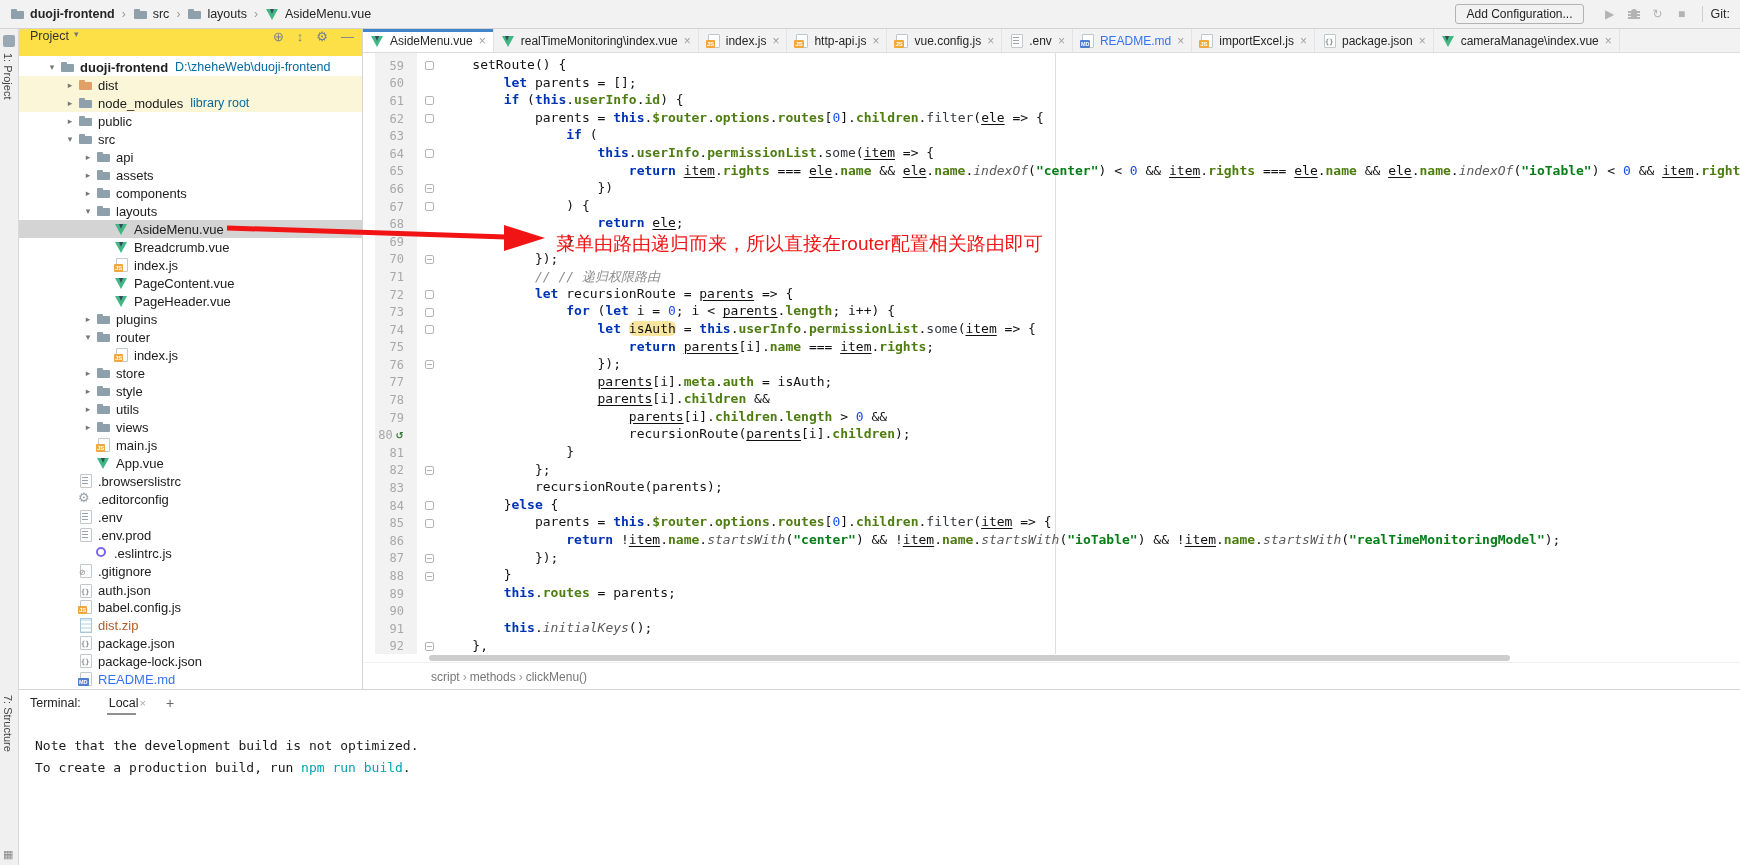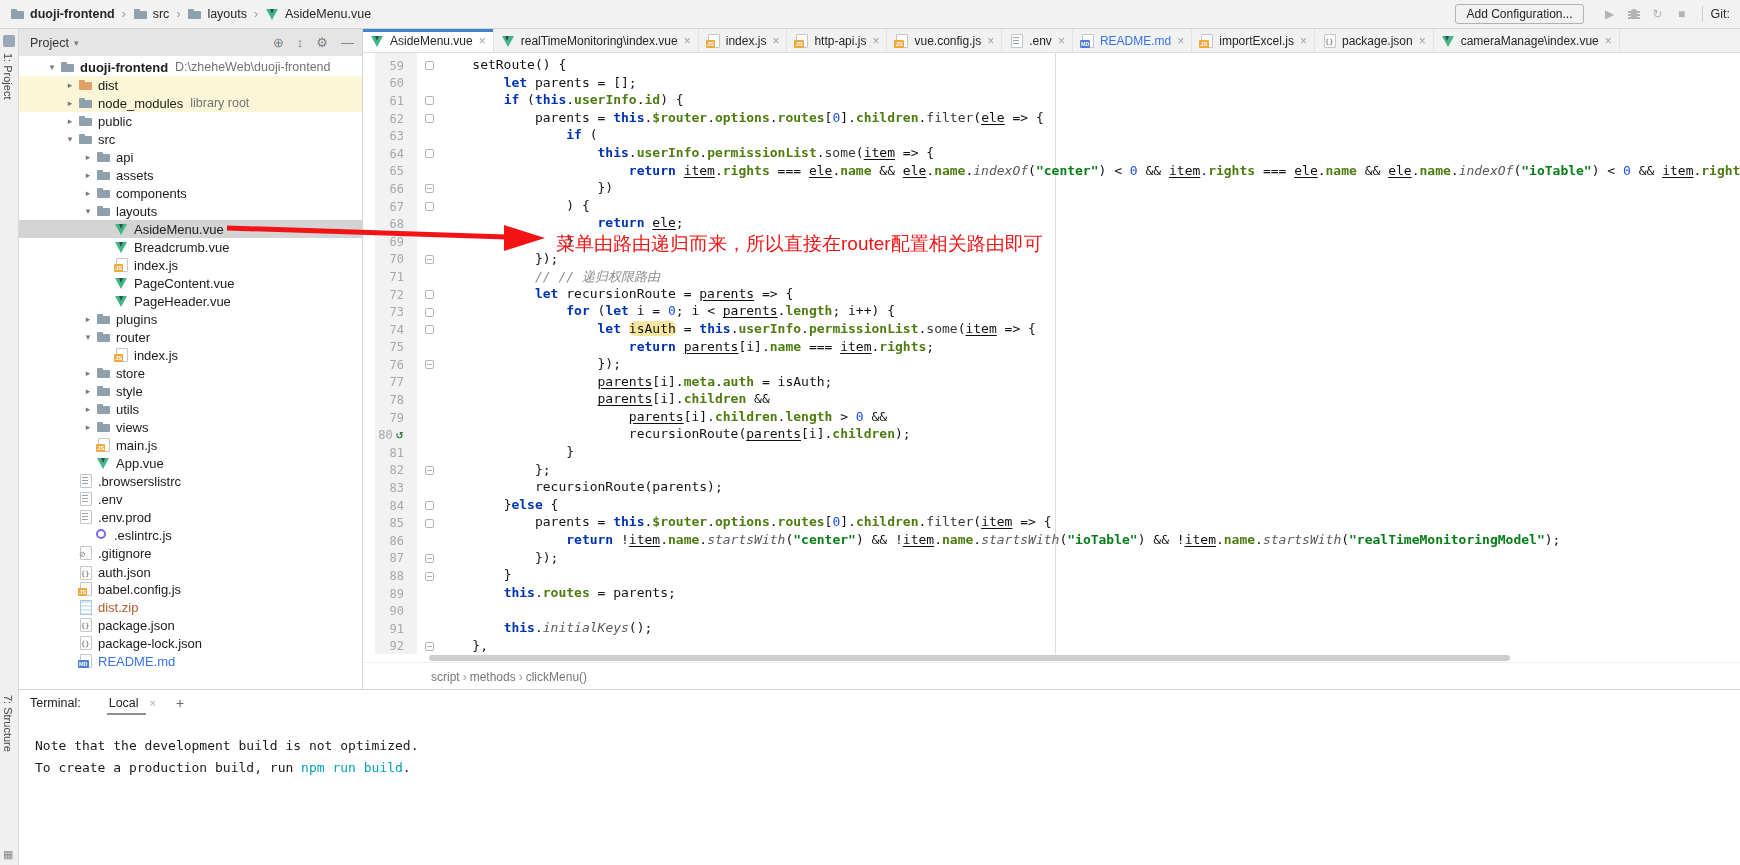--- a/index.html
+++ b/index.html
@@ -22,31 +22,31 @@
   .vsep{width:1px;height:16px;background:#cfcfcf;margin:0 8px}
   .gitlab{font-size:12.5px;color:#2a2a2a;margin-right:2px}
   
   .stripe{position:absolute;left:0;top:29px;bottom:0;width:18px;background:#f0f0f0;border-right:1px solid #d9d9d9;z-index:2}
   .sicon{position:absolute;left:3px;width:12px;height:12px;background:#9aa7b4;border-radius:2px}
   .vtext{position:absolute;left:2px;writing-mode:vertical-rl;font-size:11px;color:#454545;white-space:nowrap}
   .gridico{position:absolute;left:3px;bottom:4px;color:#8a8a8a;font-size:11px}
   
   .ppanel{position:absolute;left:18px;top:29px;width:345px;bottom:175px;background:#fff;
     border-right:1px solid #d4d4d4;overflow:hidden;box-sizing:border-box;z-index:1}
-  .phead{height:27px;display:flex;align-items:center;padding:0 8px 0 12px;font-size:12.5px;color:#333;background:#e5e5e5}
+  .phead{height:27px;display:flex;align-items:flex-start;padding:0 8px 0 12px;font-size:12.5px;color:#333;background:#fde047}
   .phead .dd{font-size:9px;color:#777;margin-left:5px}
   .picons{margin-left:auto;display:flex;align-items:center}
   .pico{color:#75808a;font-size:13px;margin-left:13px}
   .ptree{position:absolute;top:29px;left:0;right:0;bottom:0}
   .trow{display:flex;align-items:center;height:18px;font-size:13px;color:#202020;white-space:nowrap}
   .trow.sel{background:#d4d4d4}
   .trow.hlrow{background:#fcf6d8}
   .chev{flex:none;width:16px;font-size:9px;color:#787878;text-align:center}
   .tlabel.b{font-weight:bold}
-  .tann{color:#737373;margin-left:7px;font-size:12.5px}
+  .tann{color:#0369a1;margin-left:7px;font-size:12.5px}
   
   .fi{display:inline-block;position:relative;width:16px;height:14px;margin-right:4px;vertical-align:-2px;flex:none}
   .fi-folder::before,.fi-folder-orange::before{content:"";position:absolute;left:1px;top:2px;width:6px;height:3px;border-radius:1px 1px 0 0;background:#8fa0ad}
   .fi-folder::after,.fi-folder-orange::after{content:"";position:absolute;left:1px;top:4px;width:13px;height:8px;border-radius:1px;background:#8fa0ad}
   .fi-folder-orange::before,.fi-folder-orange::after{background:#e2a069}
   .fi-vue::before{content:"";position:absolute;left:1px;top:2px;border-left:6.5px solid transparent;border-right:6.5px solid transparent;border-top:11px solid #41b883}
   .fi-vue::after{content:"";position:absolute;left:4.7px;top:2px;border-left:2.9px solid transparent;border-right:2.9px solid transparent;border-top:5.5px solid #35495e}
   .fi-js::before,.fi-json::before,.fi-text::before,.fi-gitignore::before,.fi-md::before{content:"";position:absolute;left:2px;top:0;width:10px;height:12px;background:#fdfdfd;border:1px solid #c2c7cc;border-radius:1px}
   .fi-js::after{content:"JS";position:absolute;left:0;top:6px;font:bold 6px "Liberation Sans",sans-serif;color:#fff;background:#f1a83b;padding:1px;border-radius:1px}
   .fi-json::after{content:"{}";position:absolute;left:3px;top:4px;font:bold 7px "DejaVu Sans Mono",monospace;color:#8a8a8a}
@@ -82,21 +82,21 @@
   .ct .m{color:#32383e}
   .ct .mi{color:#5a5a5a;font-style:italic}
   .ct .u{text-decoration:underline;text-underline-offset:2px;color:#101010}
   .ct .hl{background:#f8e6a0;border-radius:6px}
   .hscroll{position:absolute;bottom:29px;left:66px;right:230px;height:6px;background:#cdcdcd;border-radius:3px}
   .bcbar{position:absolute;bottom:0;left:0;right:0;height:27px;display:flex;align-items:center;
     padding-left:68px;background:#fff;color:#777;font-size:12px;border-top:1px solid #f0f0f0}
   
   .term{position:absolute;left:18px;right:0;bottom:0;height:175px;border-top:1px solid #d4d4d4;background:#fff;z-index:1}
   .thead{height:26px;display:flex;align-items:center;padding-left:12px;font-size:12.5px;color:#222}
-  .ttab{margin-left:26px;position:relative;display:flex;align-items:center;gap:11px;padding:0 2px;height:100%}
+  .ttab{margin-left:26px;position:relative;display:flex;align-items:center;gap:1px;padding:0 2px;height:100%}
   .ttab .ul{position:absolute;left:0;right:12px;bottom:1px;height:2px;background:#8f8f8f}
   .tplus{margin-left:18px;color:#666;font-size:14px}
   .tclose2{color:#a8a8a8;font-size:11px}
   .tcontent{padding:19px 0 0 17px;font:13px "DejaVu Sans Mono",monospace;color:#1a1a1a}
   .tline{line-height:22px;white-space:pre}
   .tline .cy{color:#00a3b5}
   
   .overlay{position:absolute;left:0;top:0;width:1740px;height:865px;pointer-events:none;z-index:6}
   .anno{position:absolute;left:556px;top:231px;font-size:19px;color:#f21414;z-index:6;pointer-events:none;
     font-family:"Liberation Sans",sans-serif;white-space:nowrap}
@@ -260,20 +260,24 @@
         <span class="fi fi-js"></span>
         <span class="tlabel">main.js</span>
       </div>
       <div class="trow" style="padding-left: 78px;">
         <span class="fi fi-vue"></span>
         <span class="tlabel">App.vue</span>
       </div>
       <div class="trow" style="padding-left: 60px;">
         <span class="fi fi-text"></span>
         <span class="tlabel">.browserslistrc</span>
+      </div>
+      <div class="trow" style="padding-left: 60px;">
+        <span class="fi fi-gear"></span>
+        <span class="tlabel">.editorconfig</span>
       </div>
       <div class="trow" style="padding-left: 60px;">
         <span class="fi fi-text"></span>
         <span class="tlabel">.env</span>
       </div>
       <div class="trow" style="padding-left: 60px;">
         <span class="fi fi-text"></span>
         <span class="tlabel">.env.prod</span>
       </div>
       <div class="trow" style="padding-left: 76px;">

